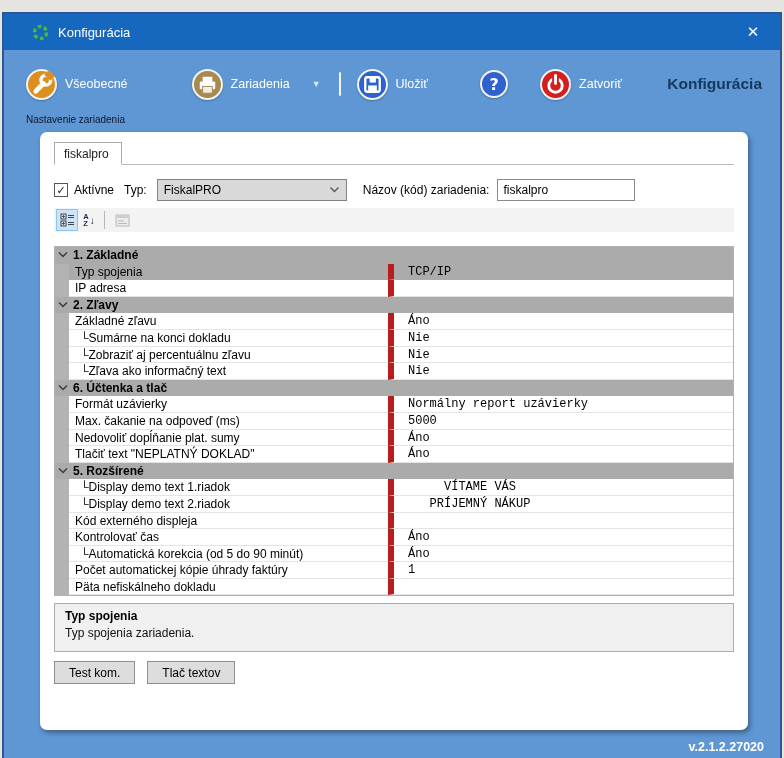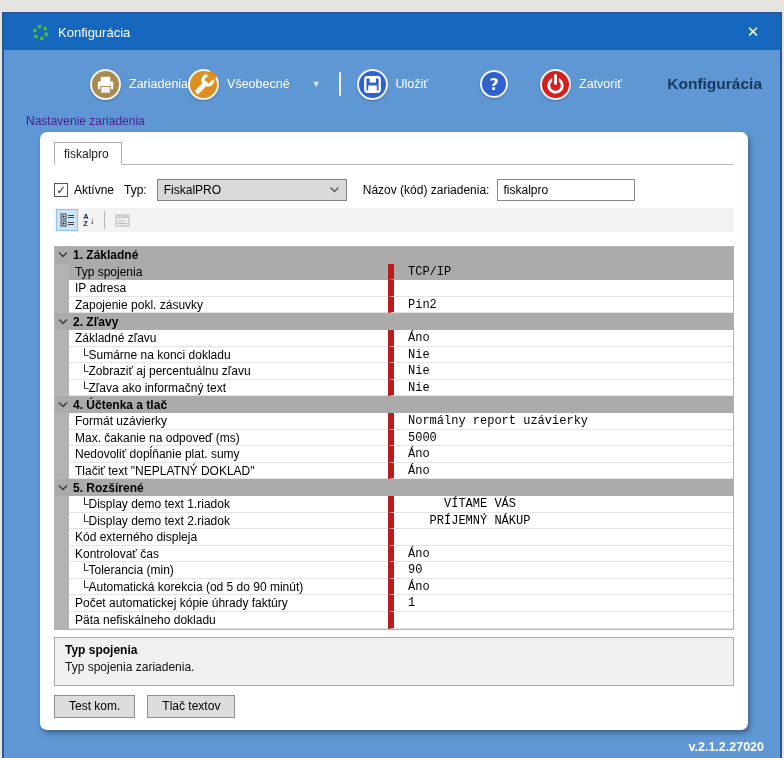--- a/index.html
+++ b/index.html
@@ -21,21 +21,21 @@
                  display:flex; align-items:center; justify-content:center; box-shadow:0 1px 2px rgba(0,0,0,.25); }
   .ci-orange { background:#DD8E1E; }
   .ci-bronze { background:#A98A4E; }
   .ci-blue   { background:#2F62CF; }
   .ci-red    { background:#D41F1F; }
   .tool-label { color:#FFFFFF; font-size:12.5px; margin-left:8px; }
   .dd-arrow { color:#DCE6F2; font-size:9px; margin-left:22px; }
   .tb-sep { width:2px; height:24px; background:#F2F2F2; margin:0 16px 0 18px; border-radius:1px; }
   .help-q { color:#FFFFFF; font-weight:bold; font-size:16px; font-family:"DejaVu Sans",sans-serif; }
   .toolbar-heading { margin-left:auto; color:#17375D; font-size:15.5px; font-weight:bold; }
-  .subtitle { color:#4c1d95; font-size:12px; margin:8px 0 0 22px; }
+  .subtitle { color:#0f172a; font-size:10px; margin:8px 0 0 22px; }
 
   
   .panel { position:absolute; left:36px; top:118px; width:708px; height:598px;
            background:#FFFFFF; border-radius:7px; box-shadow:2px 3px 5px rgba(0,0,0,.35);
            padding:10px 14px 0 14px; }
 
   
   .tabstrip { position:relative; height:23px; border-bottom:1px solid #BBBBBB; }
   .tab { position:absolute; left:0; bottom:-1px; height:23px; background:#FFFFFF;
          border:1px solid #ACACAC; border-bottom:1px solid #FFFFFF;
@@ -101,40 +101,40 @@
       <svg width="17" height="17" viewBox="0 0 17 17">
         <circle cx="8.5" cy="8.5" r="6" fill="none" stroke="#49B649" stroke-width="3.4" stroke-dasharray="3.6 2.6"></circle>
       </svg>
     </span>
     <span class="title">Konfigurácia</span>
     <span class="close">✕</span>
   </div>
 
   <div class="toolbar">
 
+    <div class="tool-group">
+      <span class="circle-icon ci-orange">
+        <svg width="27" height="27" viewBox="0 0 28 28">
+          <line x1="8" y1="21" x2="16" y2="13" stroke="#FFFFFF" stroke-width="5" stroke-linecap="round"></line>
+          <circle cx="18.5" cy="9.5" r="5" fill="none" stroke="#FFFFFF" stroke-width="3.6"></circle>
+          <rect x="18" y="1" width="9" height="7" fill="#DD8E1E" transform="rotate(45 22.5 4.5)"></rect>
+        </svg>
+      </span>
+      <span class="tool-label">Všeobecné</span>
+    </div>
+
     <div class="tool-group" style="margin-left:64px;">
       <span class="circle-icon ci-bronze">
         <svg width="27" height="27" viewBox="0 0 28 28">
           <rect x="9" y="6" width="10" height="6" fill="#FFFFFF"></rect>
           <rect x="6" y="11" width="16" height="8" rx="1" fill="#FFFFFF"></rect>
           <rect x="9" y="16" width="10" height="7" fill="#EFEFEF" stroke="#A98A4E" stroke-width="1"></rect>
         </svg>
       </span>
       <span class="tool-label">Zariadenia</span>
-    </div>
-
-    <div class="tool-group">
-      <span class="circle-icon ci-orange">
-        <svg width="27" height="27" viewBox="0 0 28 28">
-          <line x1="8" y1="21" x2="16" y2="13" stroke="#FFFFFF" stroke-width="5" stroke-linecap="round"></line>
-          <circle cx="18.5" cy="9.5" r="5" fill="none" stroke="#FFFFFF" stroke-width="3.6"></circle>
-          <rect x="18" y="1" width="9" height="7" fill="#DD8E1E" transform="rotate(45 22.5 4.5)"></rect>
-        </svg>
-      </span>
-      <span class="tool-label">Všeobecné</span>
     </div>
     <span class="dd-arrow">▼</span>
 
     <span class="tb-sep"></span>
 
     <div class="tool-group">
       <span class="circle-icon ci-blue">
         <svg width="27" height="27" viewBox="0 0 28 28">
           <rect x="6.5" y="6.5" width="15" height="15" rx="2" fill="none" stroke="#FFFFFF" stroke-width="2.4"></rect>
           <rect x="11" y="7" width="6.5" height="5" fill="#FFFFFF"></rect>
@@ -237,25 +237,20 @@
         <div class="pg-row pg-prop selected">
           <div class="pg-strip"></div>
           <div class="pg-label">Typ spojenia</div>
           <div class="pg-value">TCP/IP</div>
         </div>
         <div class="pg-row pg-prop">
           <div class="pg-strip"></div>
           <div class="pg-label">IP adresa</div>
           <div class="pg-value"></div>
         </div>
-        <div class="pg-row pg-prop">
-          <div class="pg-strip"></div>
-          <div class="pg-label">Zapojenie pokl. zásuvky</div>
-          <div class="pg-value">Pin2</div>
-        </div>
         <div class="pg-row pg-cat">
           <span class="pg-chevron">
             <svg width="10" height="8" viewBox="0 0 10 8">
               <polyline points="1,1.5 5,5.5 9,1.5" fill="none" stroke="#3C3C3C" stroke-width="1.5"></polyline>
             </svg>
           </span>
           <span class="pg-cat-label">2. Zľavy</span>
         </div>
         <div class="pg-row pg-prop">
           <div class="pg-strip"></div>
@@ -276,21 +271,21 @@
           <div class="pg-strip"></div>
           <div class="pg-label sub">└Zľava ako informačný text</div>
           <div class="pg-value">Nie</div>
         </div>
         <div class="pg-row pg-cat">
           <span class="pg-chevron">
             <svg width="10" height="8" viewBox="0 0 10 8">
               <polyline points="1,1.5 5,5.5 9,1.5" fill="none" stroke="#3C3C3C" stroke-width="1.5"></polyline>
             </svg>
           </span>
-          <span class="pg-cat-label">4. Účtenka a tlač</span>
+          <span class="pg-cat-label">6. Účtenka a tlač</span>
         </div>
         <div class="pg-row pg-prop">
           <div class="pg-strip"></div>
           <div class="pg-label">Formát uzávierky</div>
           <div class="pg-value">Normálny report uzávierky</div>
         </div>
         <div class="pg-row pg-prop">
           <div class="pg-strip"></div>
           <div class="pg-label">Max. čakanie na odpoveď (ms)</div>
           <div class="pg-value">5000</div>
@@ -328,25 +323,20 @@
           <div class="pg-label">Kód externého displeja</div>
           <div class="pg-value"></div>
         </div>
         <div class="pg-row pg-prop">
           <div class="pg-strip"></div>
           <div class="pg-label">Kontrolovať čas</div>
           <div class="pg-value">Áno</div>
         </div>
         <div class="pg-row pg-prop">
           <div class="pg-strip"></div>
-          <div class="pg-label sub">└Tolerancia (min)</div>
-          <div class="pg-value">90</div>
-        </div>
-        <div class="pg-row pg-prop">
-          <div class="pg-strip"></div>
           <div class="pg-label sub">└Automatická korekcia (od 5 do 90 minút)</div>
           <div class="pg-value">Áno</div>
         </div>
         <div class="pg-row pg-prop">
           <div class="pg-strip"></div>
           <div class="pg-label">Počet automatickej kópie úhrady faktúry</div>
           <div class="pg-value">1</div>
         </div>
         <div class="pg-row pg-prop">
           <div class="pg-strip"></div>

